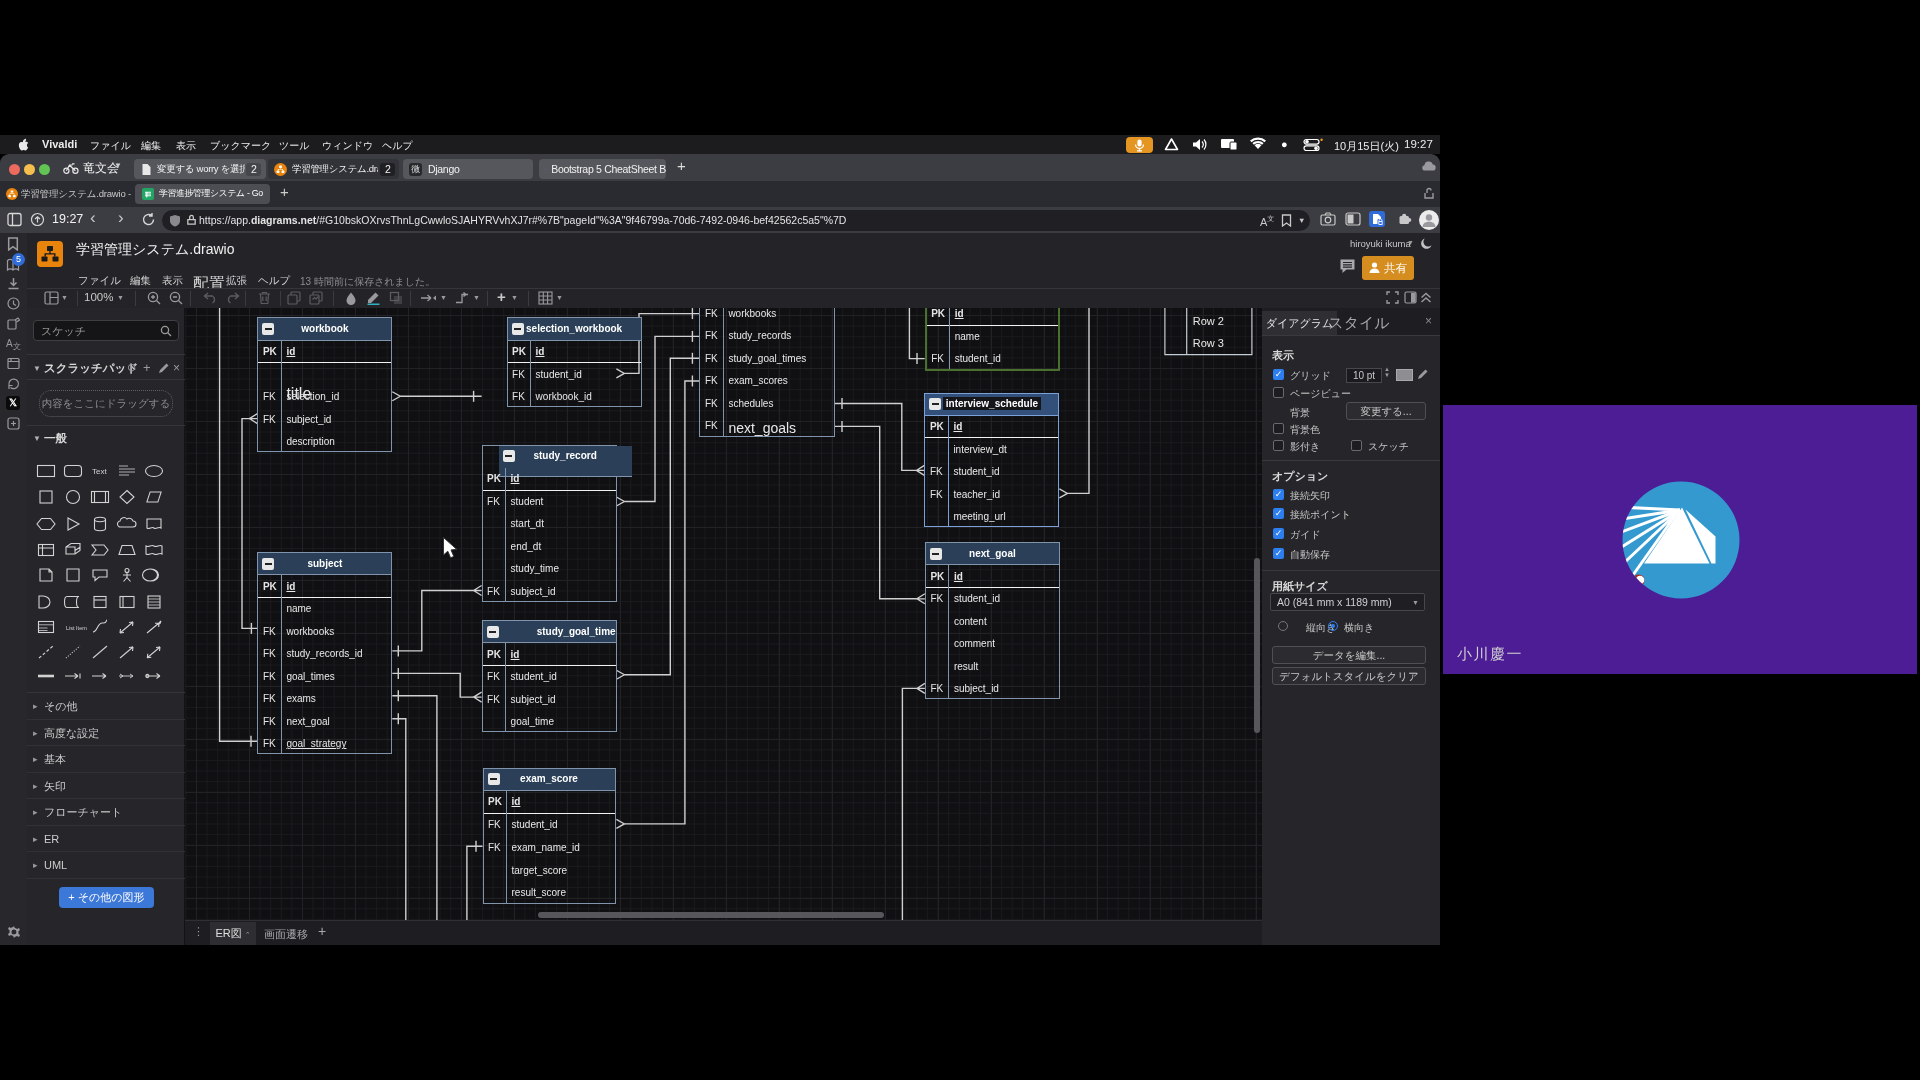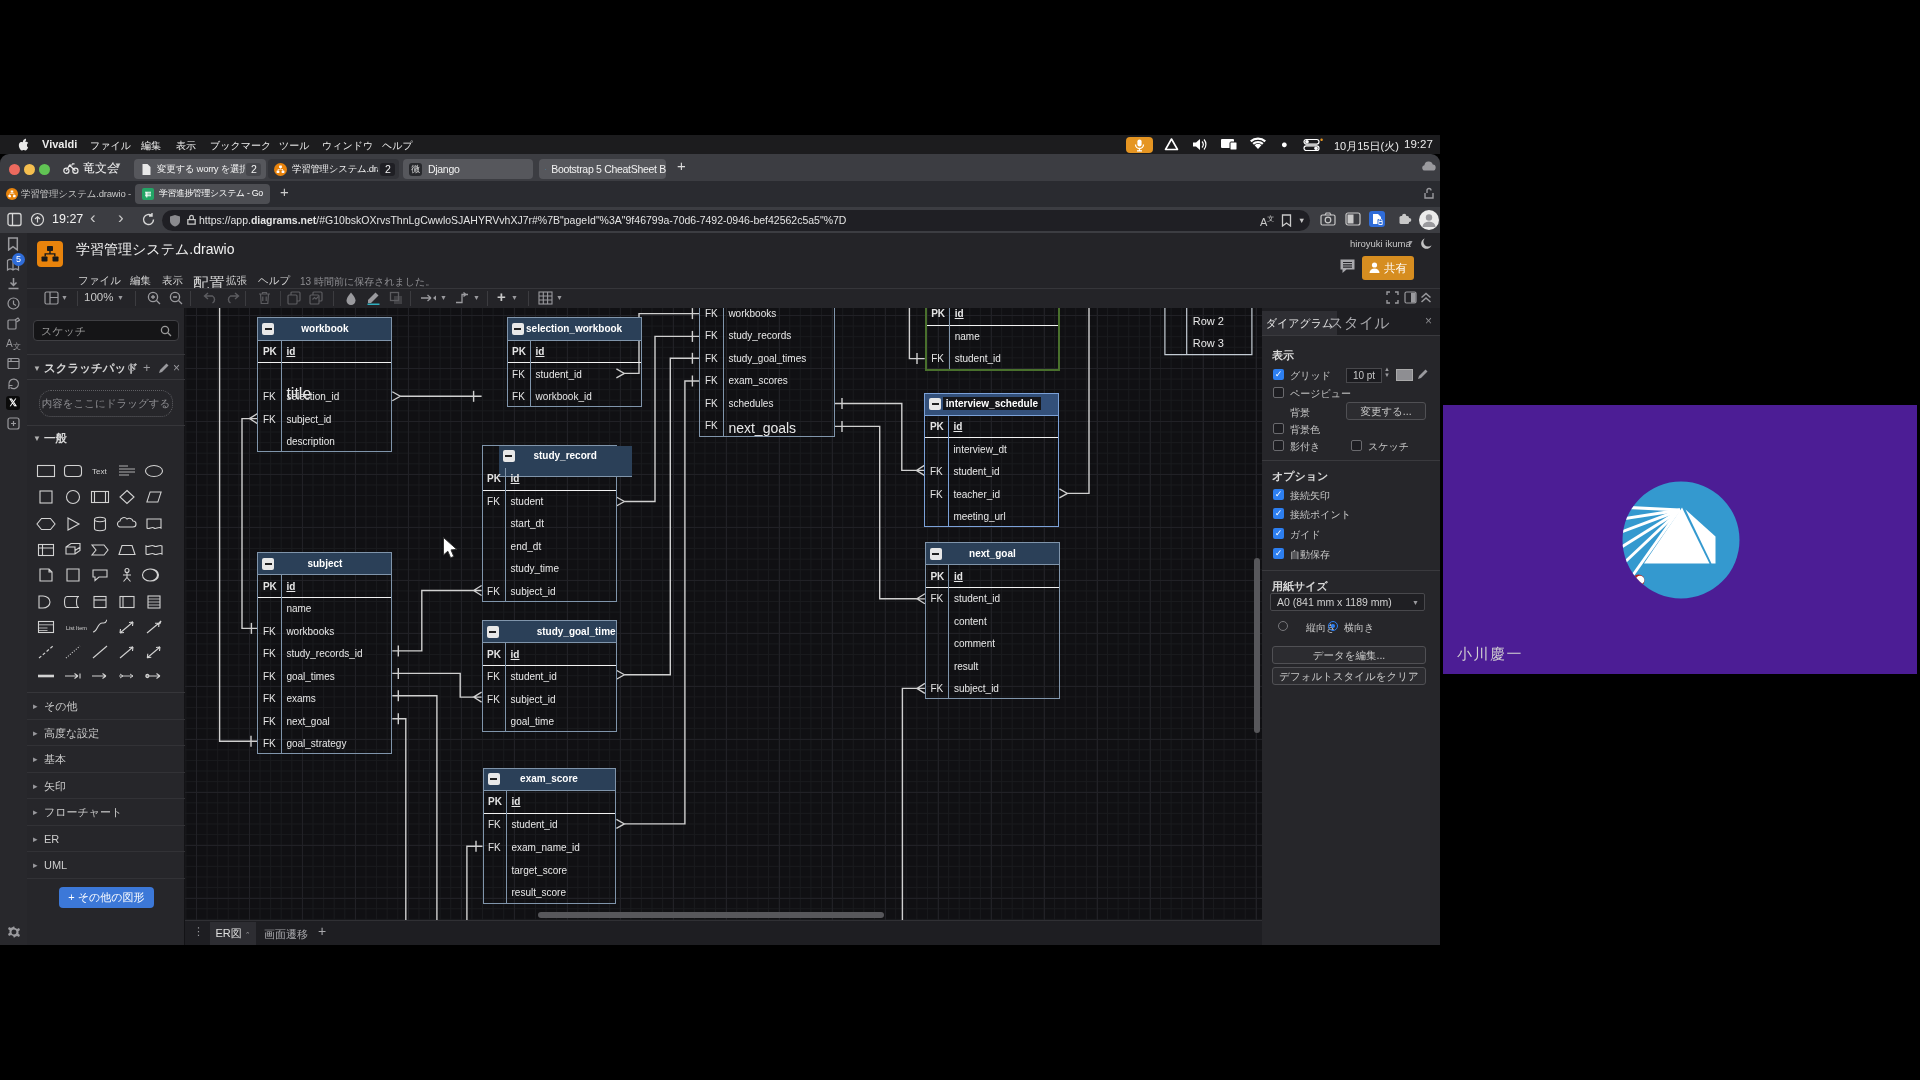--- a/index.html
+++ b/index.html
@@ -785,21 +785,21 @@
             <div style="position:absolute;left:0;top:134.9px;width:100%;height:22.5px;">
               <span style="position:absolute;left:4.5px;top:5.25px;font-size:10px;color:#e4e4e4;">FK</span>
               <span style="position:absolute;left:28px;top:5.25px;font-size:10px;color:#e8e8e8;">exams</span>
             </div>
             <div style="position:absolute;left:0;top:157.4px;width:100%;height:22.5px;">
               <span style="position:absolute;left:4.5px;top:5.25px;font-size:10px;color:#e4e4e4;">FK</span>
               <span style="position:absolute;left:28px;top:5.25px;font-size:10px;color:#e8e8e8;">next_goal</span>
             </div>
             <div style="position:absolute;left:0;top:179.9px;width:100%;height:22.5px;">
               <span style="position:absolute;left:4.5px;top:5.25px;font-size:10px;color:#e4e4e4;">FK</span>
-              <span style="position:absolute;left:28px;top:5.25px;font-size:10px;color:#e8e8e8;">goal_strategy</span>
+              <span style="position:absolute;left:28px;top:5.25px;font-size:10px;color:#e8e8e8;text-decoration:underline;">goal_strategy</span>
             </div>
             <div style="position:absolute;left:22.4px;top:22.2px;bottom:0;width:1px;background:#8095ab"></div>
           </div>
           <div style="position:absolute;left:296.6px;top:312.1px;width:135px;height:112.4px;border:1px solid #8095ab;">
             <div style="position:absolute;left:0;top:0;width:100%;height:22.2px;background:#2b4058;border-bottom:1px solid #8095ab">
               <div style="position:absolute;left:4px;top:4.5px;width:12px;height:12px;background:#e8e8e8;border-radius:2px">
                 <div style="position:absolute;left:2.5px;top:5px;width:7px;height:2px;background:#222"></div>
               </div>
               <div style="position:absolute;left:0;right:0;top:4.5px;text-align:right;font-weight:bold;font-size:10px;color:#fff">study_goal_time</div>
             </div>

